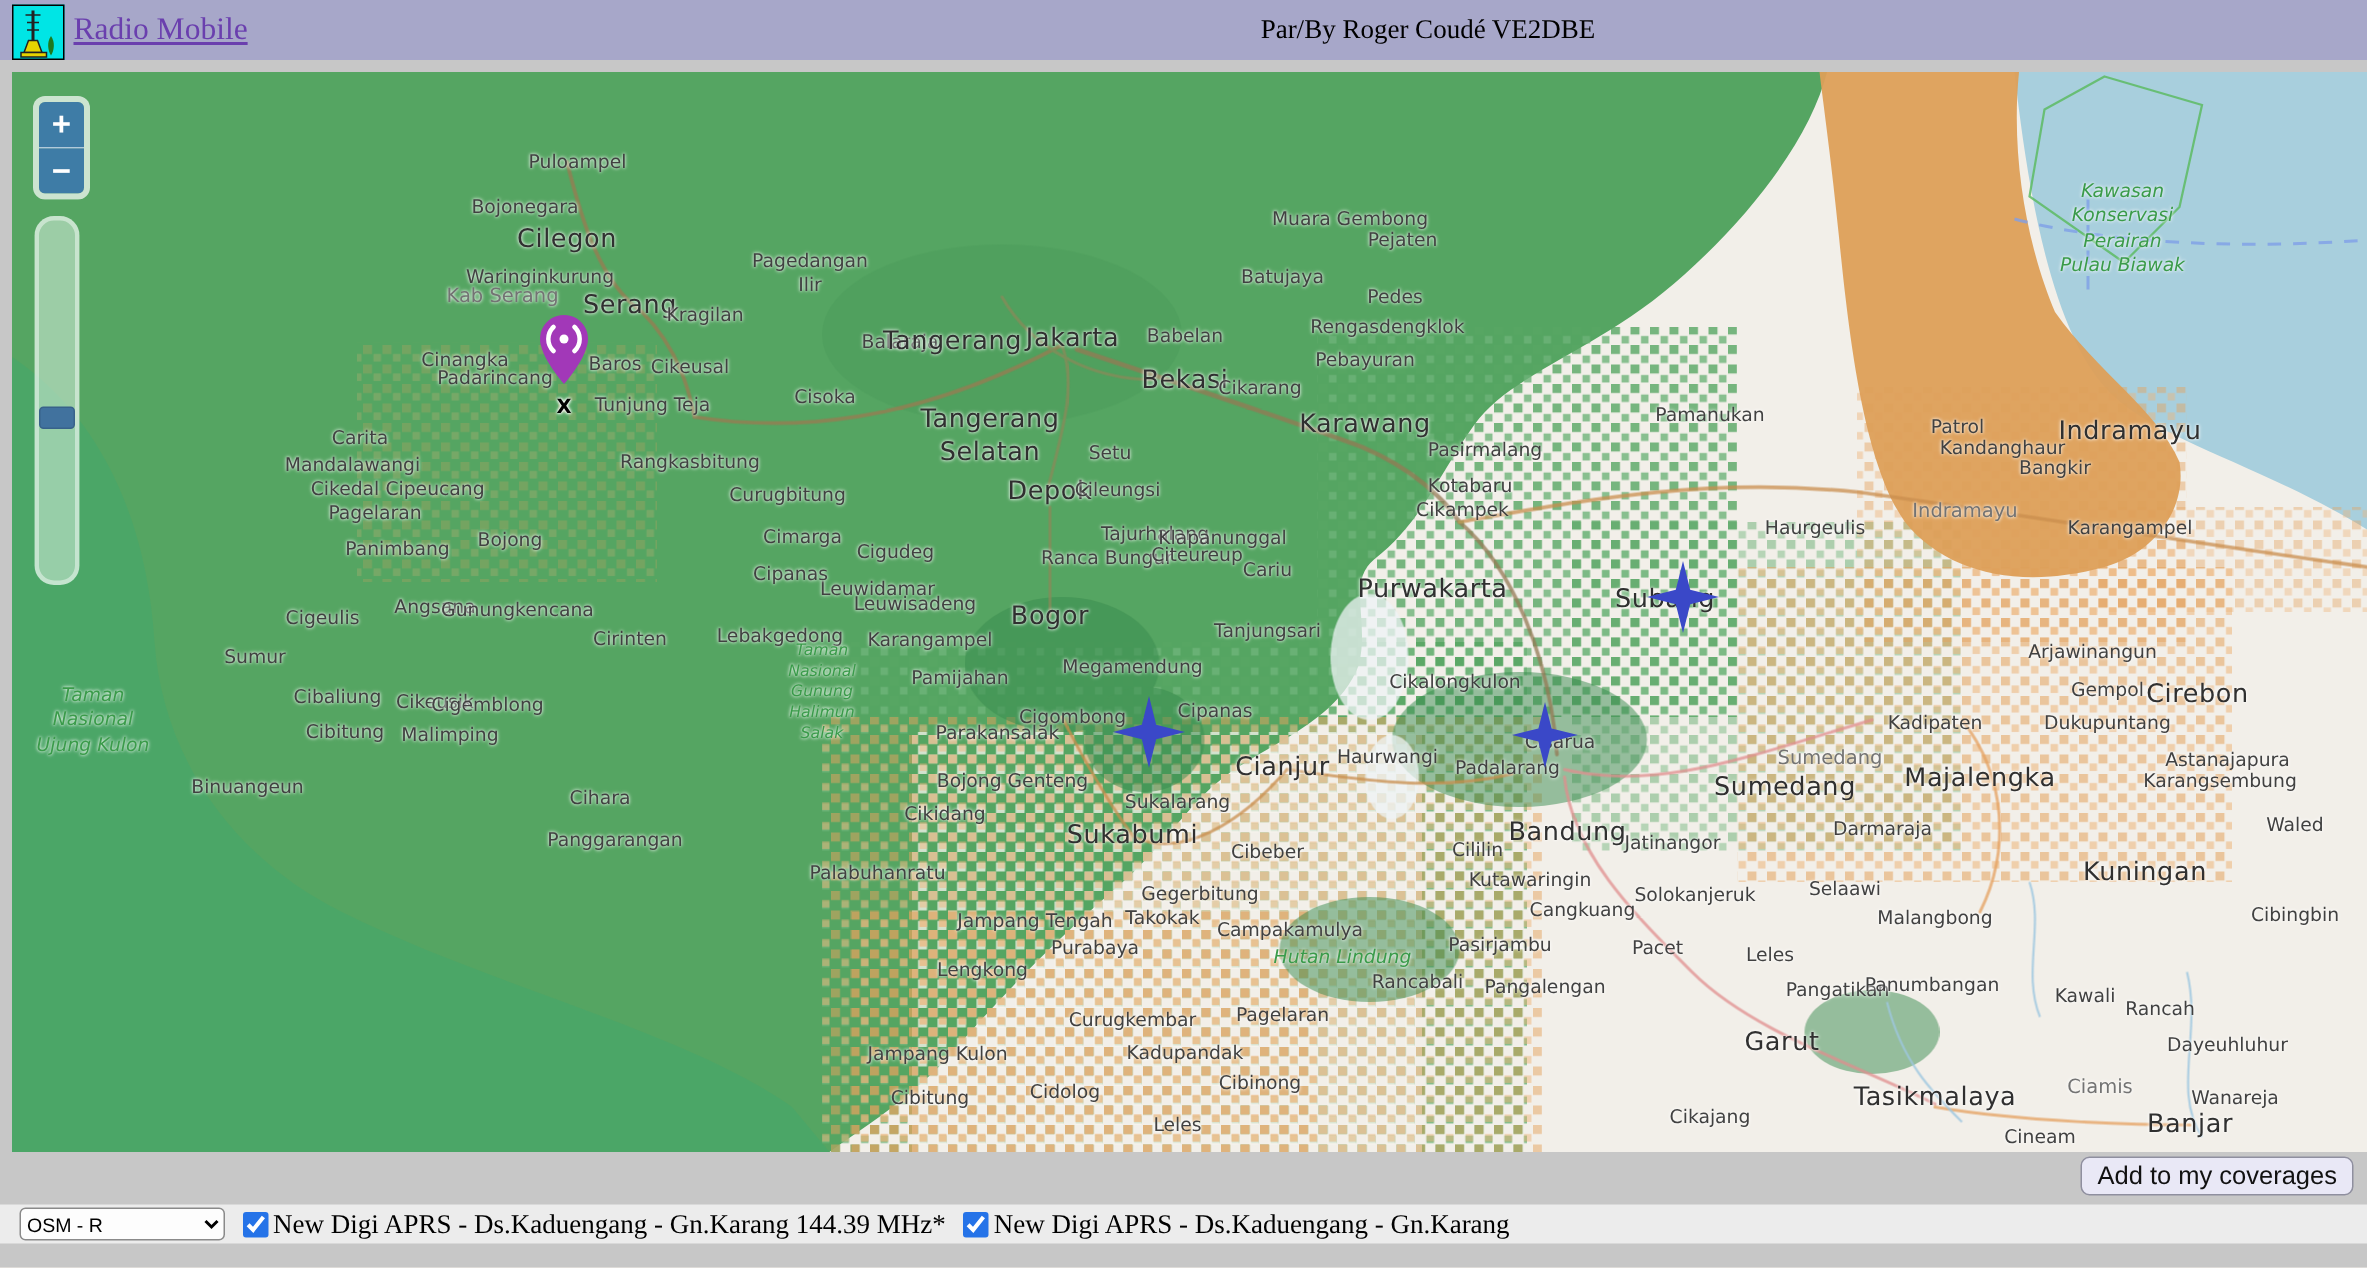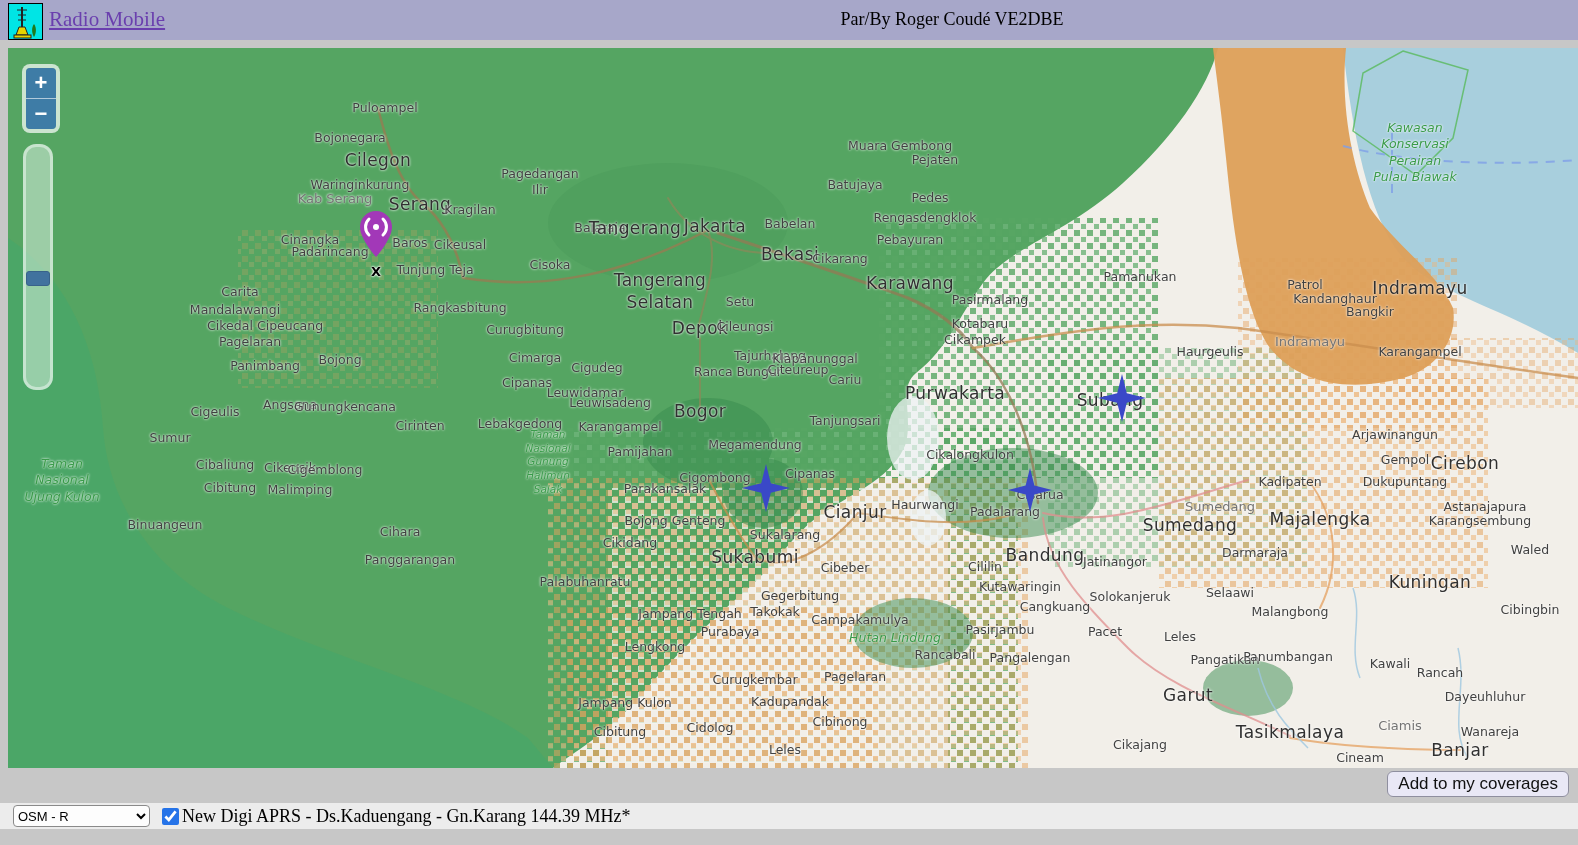--- a/index.html
+++ b/index.html
@@ -356,13 +356,17 @@
 </div>
 
 <div class="bottom-bar">
   <select class="layer-select">
     <option>OSM - R</option>
   </select>
   <label class="cov">
     <input type="checkbox" checked="" style="">
     <span class="covlbl">New Digi APRS - Ds.Kaduengang - Gn.Karang 144.39 MHz*</span>
   </label>
+  <label class="cov">
+    <input type="checkbox" checked="" style="">
+    <span class="covlbl">New Digi APRS - Ds.Kaduengang - Gn.Karang</span>
+  </label>
 </div>
 
 </body></html>

